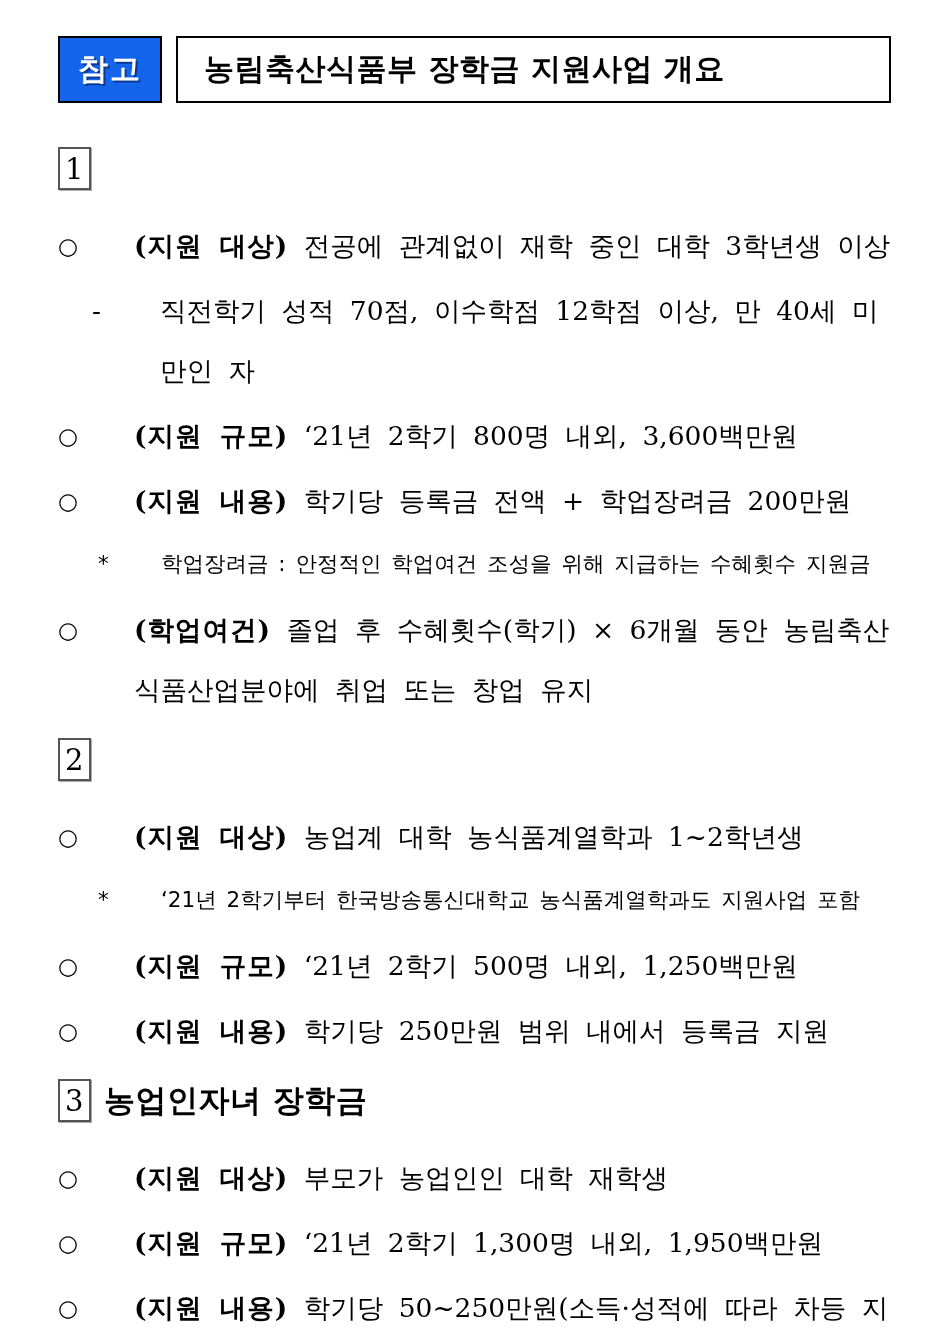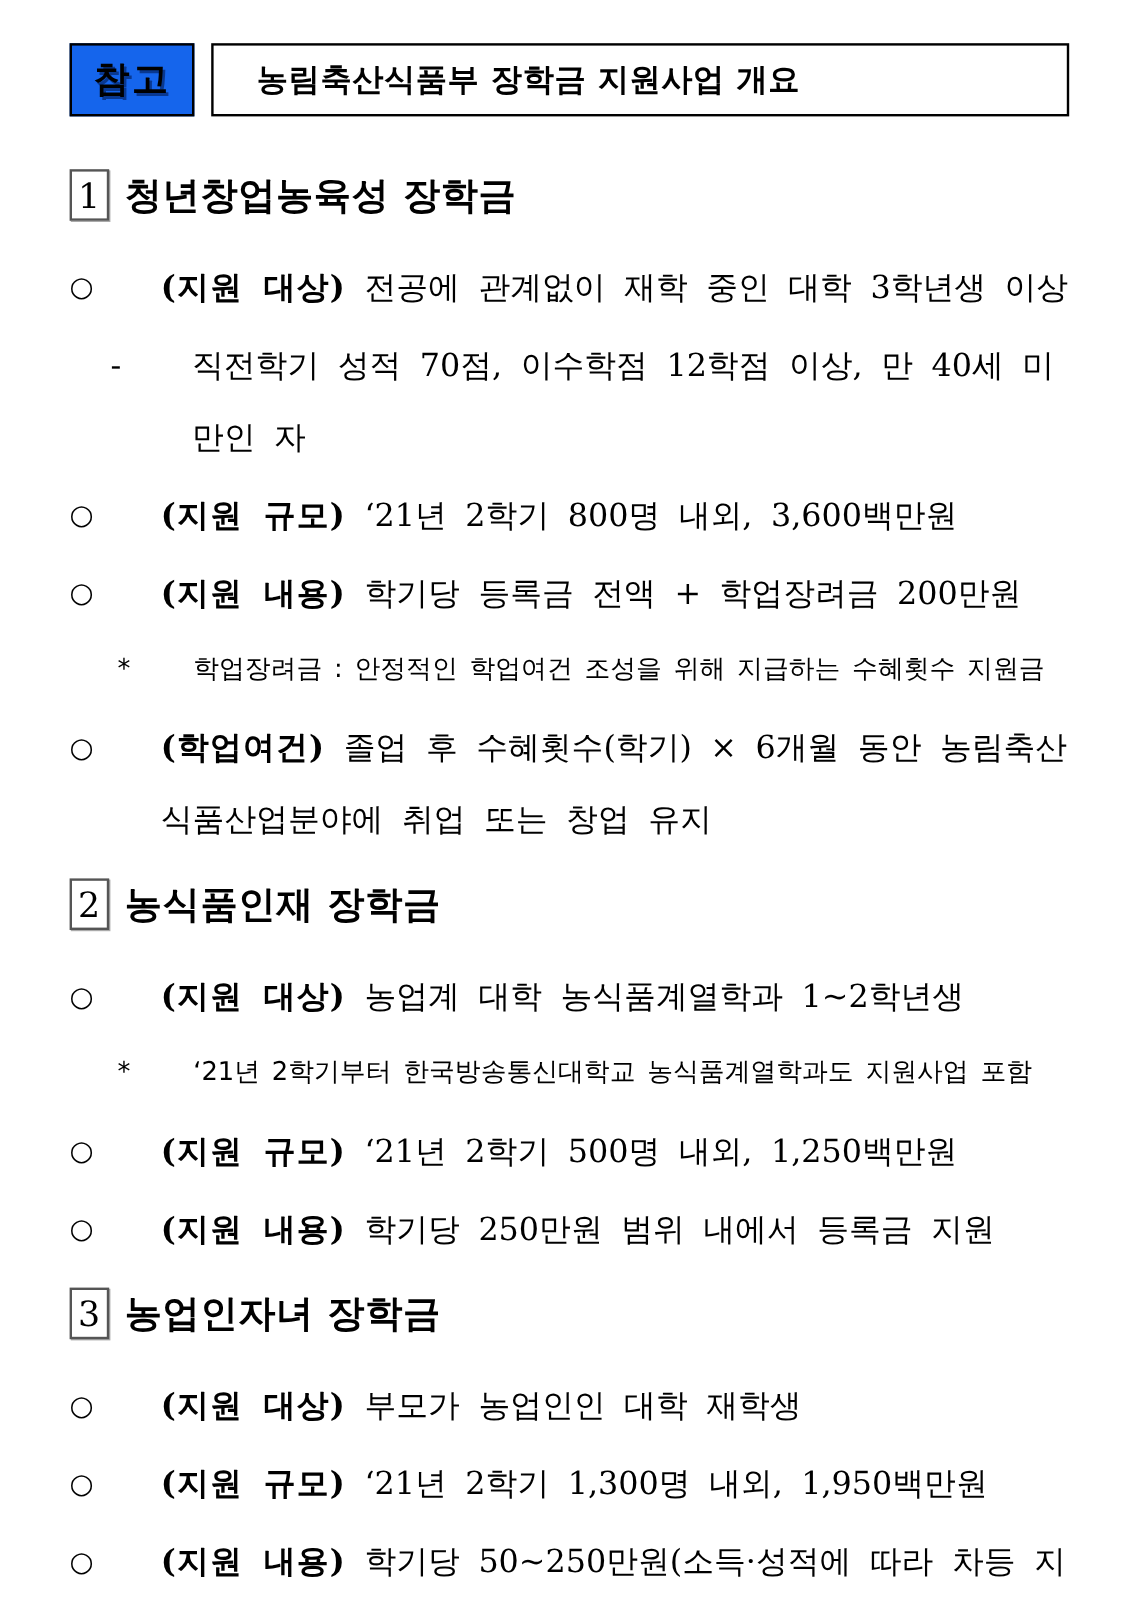--- a/index.html
+++ b/index.html
@@ -6,29 +6,29 @@
   .page {
     width:939px; min-height:1333px; box-sizing:border-box;
     padding:36px 48px 26px 58px;
     display:flex; flex-direction:column;
     font-family:"DejaVu Serif", serif; color:#000;
     background:#fff;
   }
   .header { display:flex; align-items:stretch; gap:14px; margin-bottom:26px;
             font-family:"DejaVu Sans", sans-serif; }
   .badge {
-    background:#1565ec; border:2px solid #000; color:#000000;
+    background:#1565ec; border:2px solid #000; color:#ffffff;
     font-weight:bold; font-size:30px; width:100px; flex:none;
     display:flex; align-items:center; justify-content:center;
     text-shadow:2px 2px 0 rgba(0,20,70,.55);
     letter-spacing:2px;
   }
   .title-box {
-    flex:1; border:2px solid #000; font-weight:bold; font-size:26px;
-    display:flex; align-items:center; padding:11px 36px; letter-spacing:0.5px;
+    flex:1; border:2px solid #000; font-weight:bold; font-size:30px;
+    display:flex; align-items:center; padding:11px 26px; letter-spacing:0.5px;
   }
   .section-title {
     font-family:"DejaVu Sans", sans-serif; font-weight:bold; font-size:31px;
     margin:18px 0 26px 0; display:flex; align-items:center; gap:13px;
     letter-spacing:0.5px;
   }
   .sec-num {
     font-family:"DejaVu Serif", serif; font-weight:normal;
     border:2px solid #555; width:29px; height:39px; flex:none;
     display:inline-flex; align-items:center; justify-content:center;
@@ -52,21 +52,20 @@
 <div class="page">
   <div class="header">
     <div class="badge">참고</div>
     <div class="title-box">농림축산식품부 장학금 지원사업 개요</div>
   </div>
 
   <div id="sections">
       <div class="section">
         <div class="section-title">
           <span class="sec-num">1</span>
-          <span class="sec-title-text">청년창업농육성 장학금</span>
         </div>
         <div class="item bullet">
           <span class="marker">○</span>
           <span class="content"><span class="label">(지원 대상)</span> 전공에 관계없이 재학 중인 대학 3학년생 이상</span>
         </div>
         <div class="item dash">
           <span class="marker">-</span>
           <span class="content">직전학기 성적 70점, 이수학점 12학점 이상, 만 40세 미만인 자</span>
         </div>
         <div class="item bullet">
@@ -82,21 +81,20 @@
           <span class="content">학업장려금 : 안정적인 학업여건 조성을 위해 지급하는 수혜횟수 지원금</span>
         </div>
         <div class="item bullet">
           <span class="marker">○</span>
           <span class="content"><span class="label">(학업여건)</span> 졸업 후 수혜횟수(학기) × 6개월 동안 농림축산식품산업분야에 취업 또는 창업 유지</span>
         </div>
       </div>
       <div class="section">
         <div class="section-title">
           <span class="sec-num">2</span>
-          <span class="sec-title-text">농식품인재 장학금</span>
         </div>
         <div class="item bullet">
           <span class="marker">○</span>
           <span class="content"><span class="label">(지원 대상)</span> 농업계 대학 농식품계열학과 1~2학년생</span>
         </div>
         <div class="item note">
           <span class="marker">*</span>
           <span class="content">‘21년 2학기부터 한국방송통신대학교 농식품계열학과도 지원사업 포함</span>
         </div>
         <div class="item bullet">

